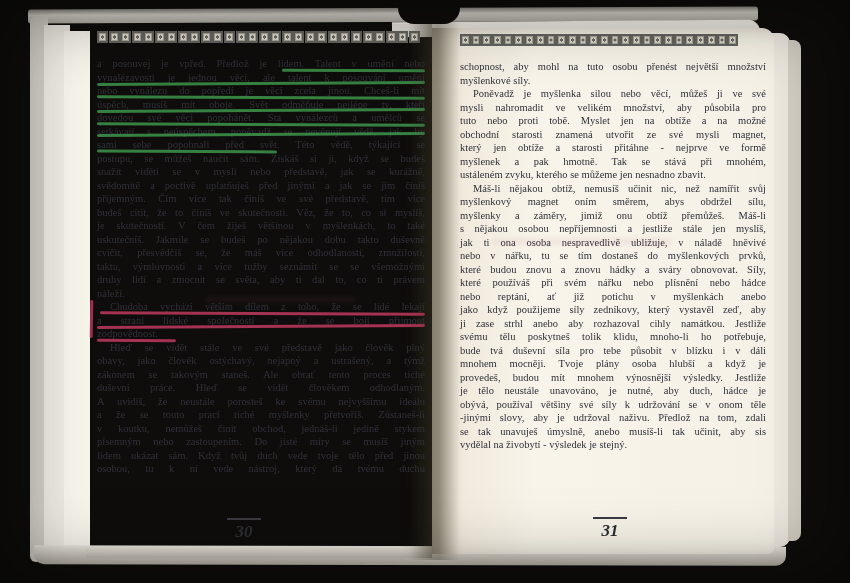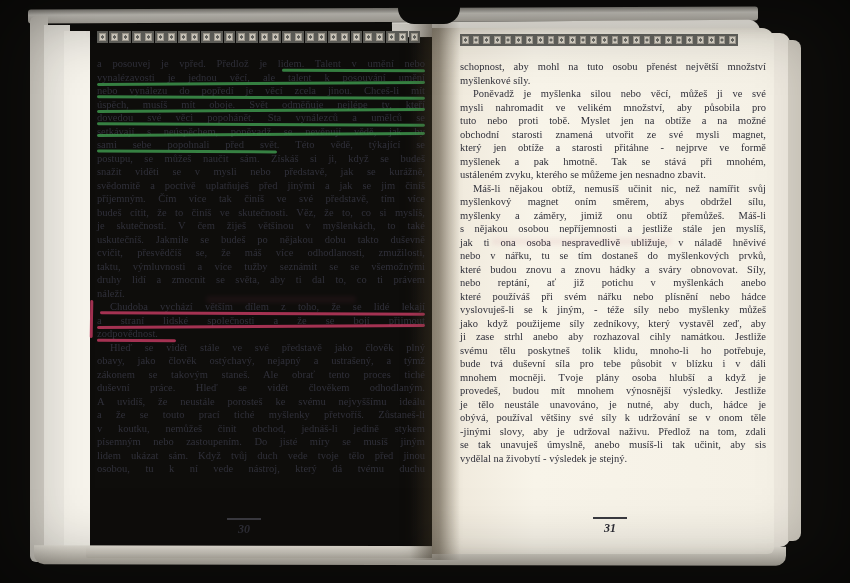--- a/index.html
+++ b/index.html
@@ -50,21 +50,21 @@
   .mk.under{bottom:-1px;}
   .mk.strike{top:8px;}
   .red-bar{position:absolute;left:4px;top:276px;width:3px;height:38px;border-radius:2px;
         opacity:.8;transform:rotate(1deg);}
   .ghost{position:absolute;pointer-events:none;filter:blur(2px);opacity:.08;background:#b04a6a;border-radius:3px;}
   
   .pagefoot{position:absolute;width:80px;text-align:center;color:#2e2e36;}
   .pf-left{left:118px;top:494px;}
   .pf-right{left:138px;top:489px;}
   .pagerule{width:34px;border-top:2.5px solid #3a3a40;margin:0 auto 2px auto;}
-  .pagenum{font-style:italic;font-weight:bold;font-size:12px;}
+  .pagenum{font-style:italic;font-weight:bold;font-size:17px;}
 </style>
 </head>
 <body>
 
 <div id="stage">
   <div class="top-edge"></div>
   <div class="top-edge-right"></div>
   <div class="stack ls1"></div>
   <div class="stack ls2"></div>
   <div class="stack ls3"></div>
@@ -183,23 +183,22 @@
         <div class="line">který jen obtíže a starosti přitáhne - nejprve ve formě</div>
         <div class="line">myšlenek a pak hmotně. Tak se stává při mnohém,</div>
         <div class="line parend">ustáleném zvyku, kterého se můžeme jen nesnadno zbavit.</div>
         <div class="line indent">Máš-li nějakou obtíž, nemusíš učinit nic, než namířit svůj</div>
         <div class="line">myšlenkový magnet oním směrem, abys obdržel sílu,</div>
         <div class="line">myšlenky a záměry, jimiž onu obtíž přemůžeš. Máš-li</div>
         <div class="line">s nějakou osobou nepříjemnosti a jestliže stále jen myslíš,</div>
         <div class="line">jak ti ona osoba nespravedlivě ubližuje, v náladě hněvivé</div>
         <div class="line">nebo v nářku, tu se tím dostaneš do myšlenkových prvků,</div>
         <div class="line">které budou znovu a znovu hádky a sváry obnovovat. Síly,</div>
+        <div class="line">které používáš při svém nářku nebo plísnění nebo hádce</div>
         <div class="line">nebo reptání, ať již potichu v myšlenkách anebo</div>
-        <div class="line">které používáš při svém nářku nebo plísnění nebo hádce</div>
-        <div class="line">vyslovuješ-li se k jiným, - téže síly nebo myšlenky můžeš</div>
         <div class="line">jako když použijeme síly zedníkovy, který vystavěl zeď, aby</div>
         <div class="line">ji zase strhl anebo aby rozhazoval cihly namátkou. Jestliže</div>
         <div class="line">svému tělu poskytneš tolik klidu, mnoho-li ho potřebuje,</div>
         <div class="line">bude tvá duševní síla pro tebe působit v blízku i v dáli</div>
         <div class="line">mnohem mocněji. Tvoje plány osoba hlubší a když je</div>
         <div class="line">provedeš, budou mít mnohem výnosnější výsledky. Jestliže</div>
         <div class="line">je tělo neustále unavováno, je nutné, aby duch, hádce je</div>
         <div class="line">obývá, používal většiny své síly k udržování se v onom těle</div>
         <div class="line">-jinými slovy, aby je udržoval naživu. Předlož na tom, zdali</div>
         <div class="line">se tak unavuješ úmyslně, anebo musíš-li tak učinit, aby sis</div>

